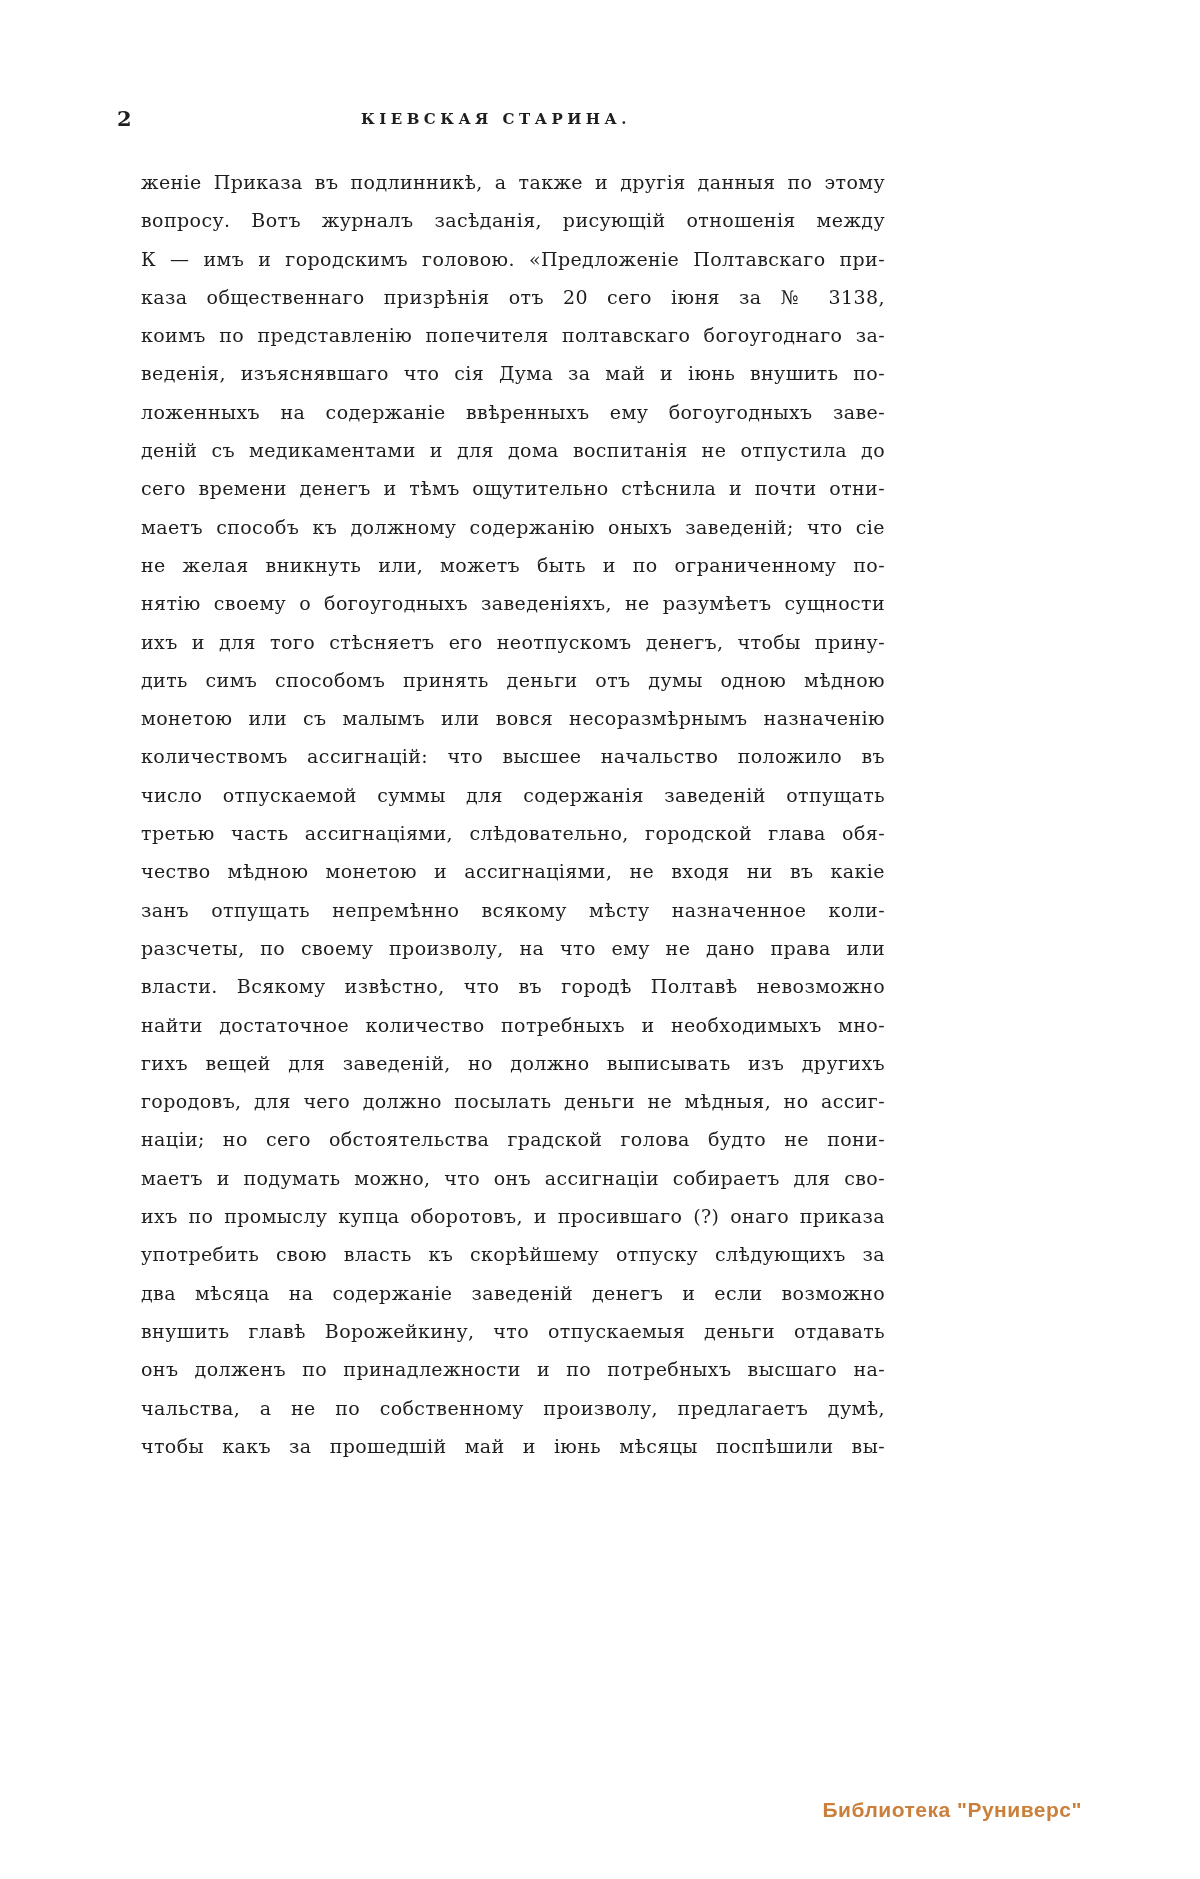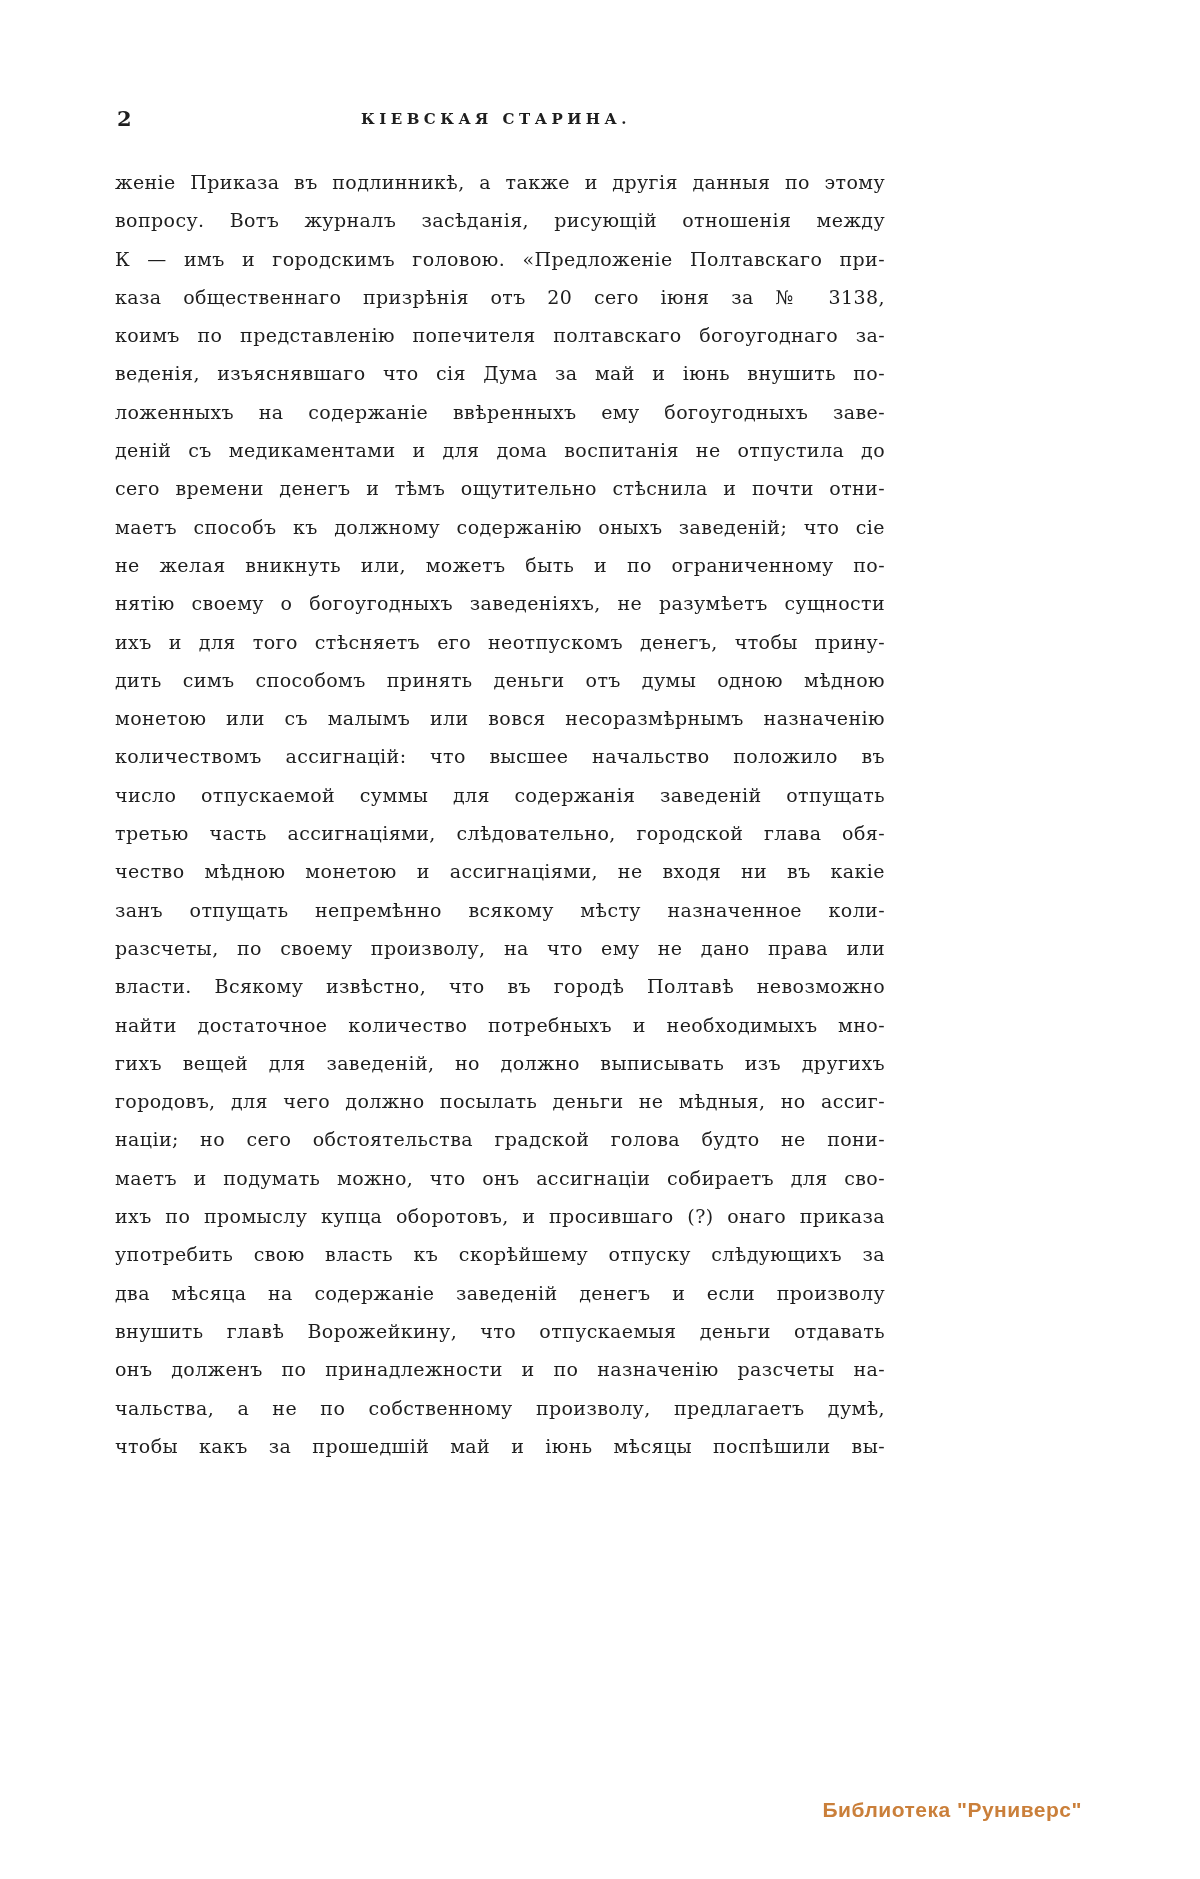--- a/index.html
+++ b/index.html
@@ -55,20 +55,21 @@
   .text-line {
     font-size: 19px;
     line-height: 38.3px;
     height: 38.3px;
     letter-spacing: 0.4px;
     word-spacing: 2px;
     text-align: justify;
     text-align-last: justify;
     white-space: nowrap;
     overflow: hidden;
+    margin-left: 26px;
   }
   .watermark {
     position: absolute;
     top: 1798px;
     right: 118px;
     font-family: "Liberation Sans", sans-serif;
     font-size: 21px;
     font-weight: bold;
     color: var(--wm, #ca7f3a);
     letter-spacing: 0.5px;
@@ -108,22 +109,22 @@
     <div class="text-line">занъ отпущать непремѣнно всякому мѣсту назначенное коли-</div>
     <div class="text-line">разсчеты, по своему произволу, на что ему не дано права или</div>
     <div class="text-line">власти. Всякому извѣстно, что въ городѣ Полтавѣ невозможно</div>
     <div class="text-line">найти достаточное количество потребныхъ и необходимыхъ мно-</div>
     <div class="text-line">гихъ вещей для заведеній, но должно выписывать изъ другихъ</div>
     <div class="text-line">городовъ, для чего должно посылать деньги не мѣдныя, но ассиг-</div>
     <div class="text-line">націи; но сего обстоятельства градской голова будто не пони-</div>
     <div class="text-line">маетъ и подумать можно, что онъ ассигнаціи собираетъ для сво-</div>
     <div class="text-line">ихъ по промыслу купца оборотовъ, и просившаго (?) онаго приказа</div>
     <div class="text-line">употребить свою власть къ скорѣйшему отпуску слѣдующихъ за</div>
-    <div class="text-line">два мѣсяца на содержаніе заведеній денегъ и если произволу</div>
+    <div class="text-line">два мѣсяца на содержаніе заведеній денегъ и если возможно</div>
     <div class="text-line">внушить главѣ Ворожейкину, что отпускаемыя деньги отдавать</div>
-    <div class="text-line">онъ долженъ по принадлежности и по назначенію разсчеты на-</div>
+    <div class="text-line">онъ долженъ по принадлежности и по потребныхъ высшаго на-</div>
     <div class="text-line">чальства, а не по собственному произволу, предлагаетъ думѣ,</div>
     <div class="text-line">чтобы какъ за прошедшій май и іюнь мѣсяцы поспѣшили вы-</div>
   </div>
 
   <div class="watermark">Библиотека "Руниверс"</div>
 
 </div>
 
 </body></html>

